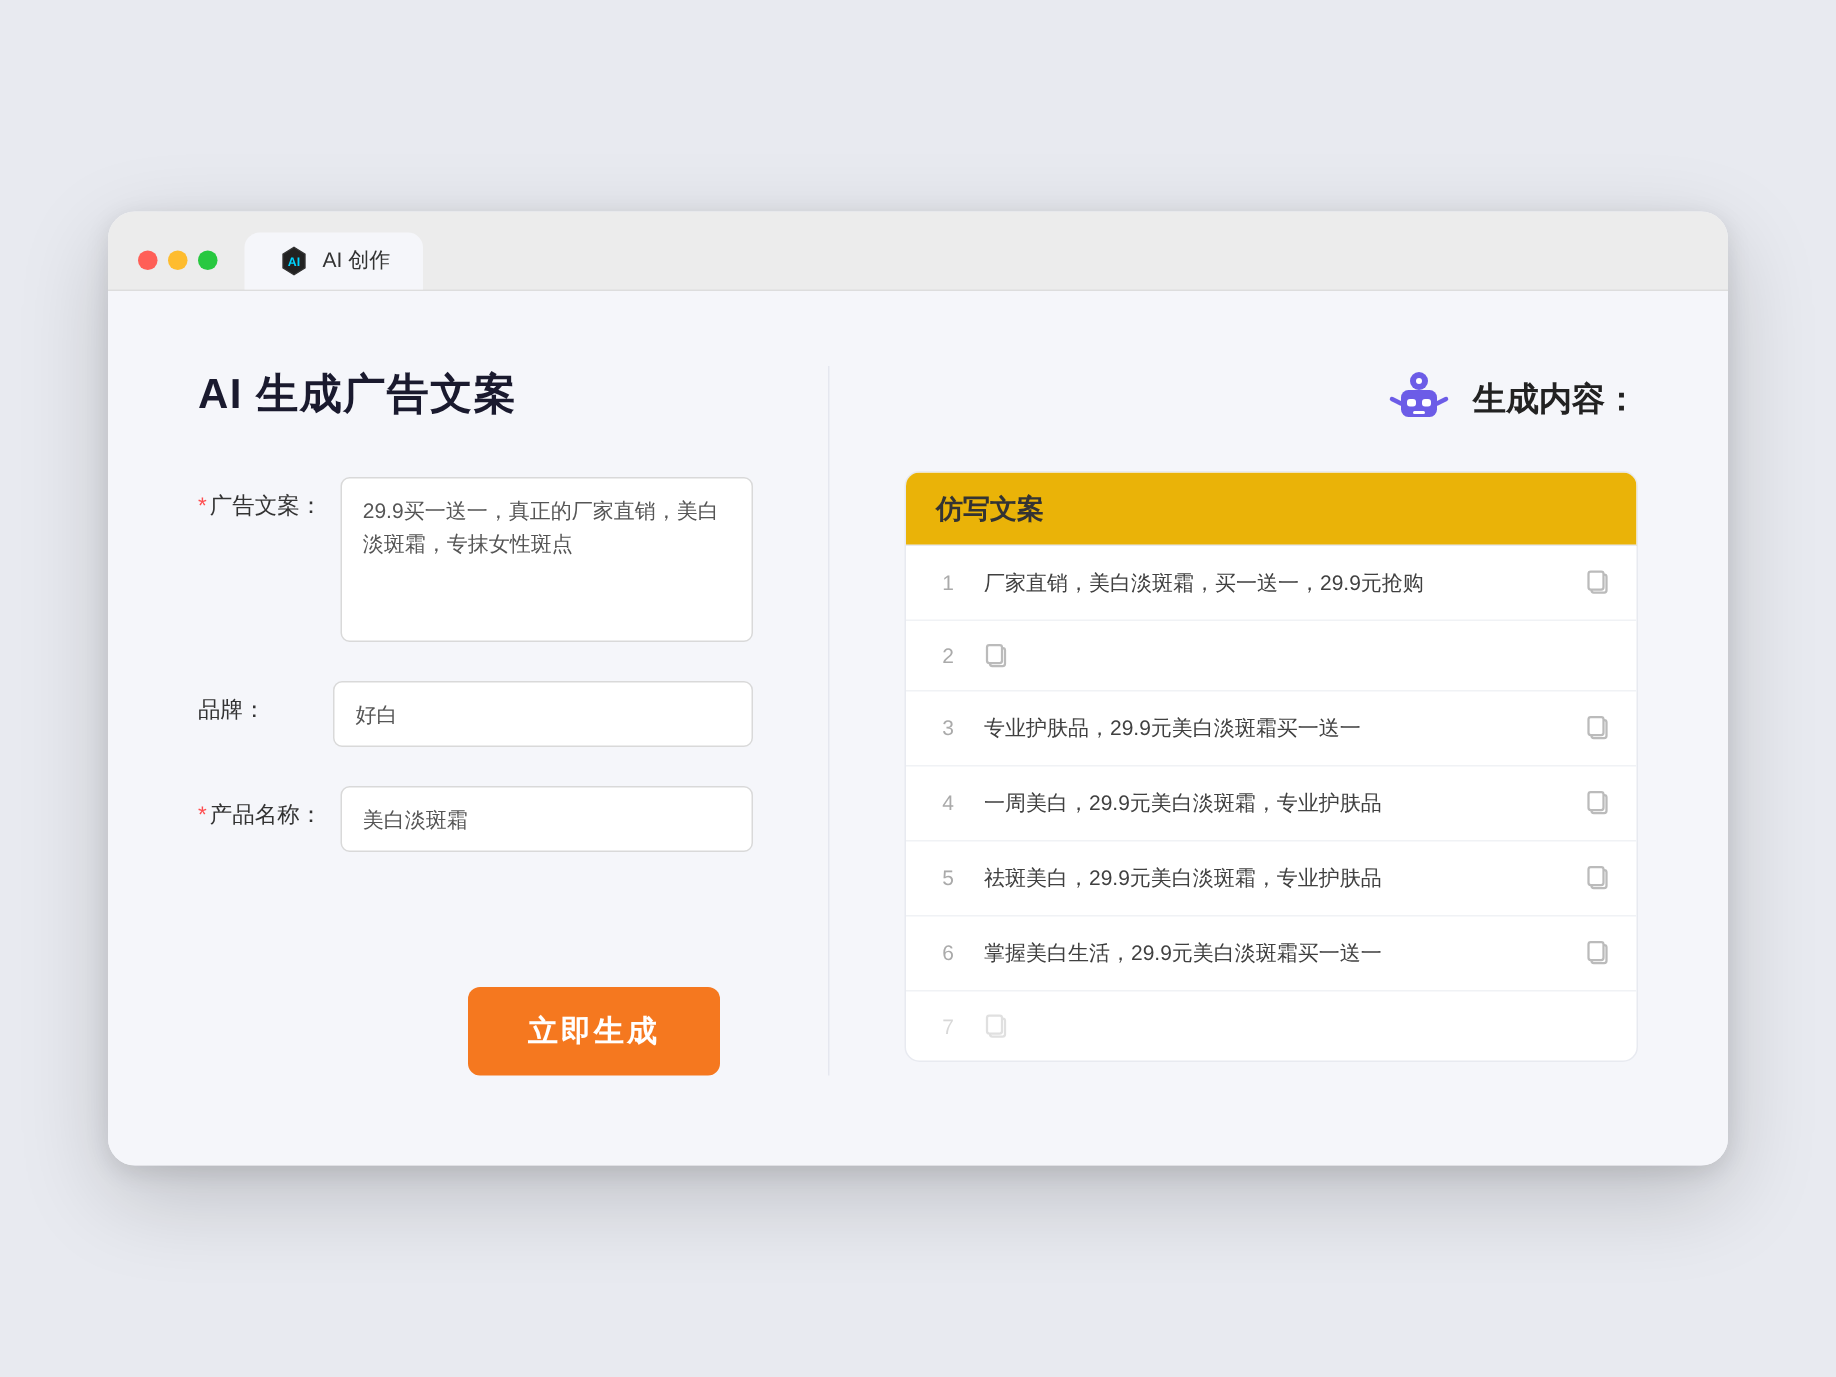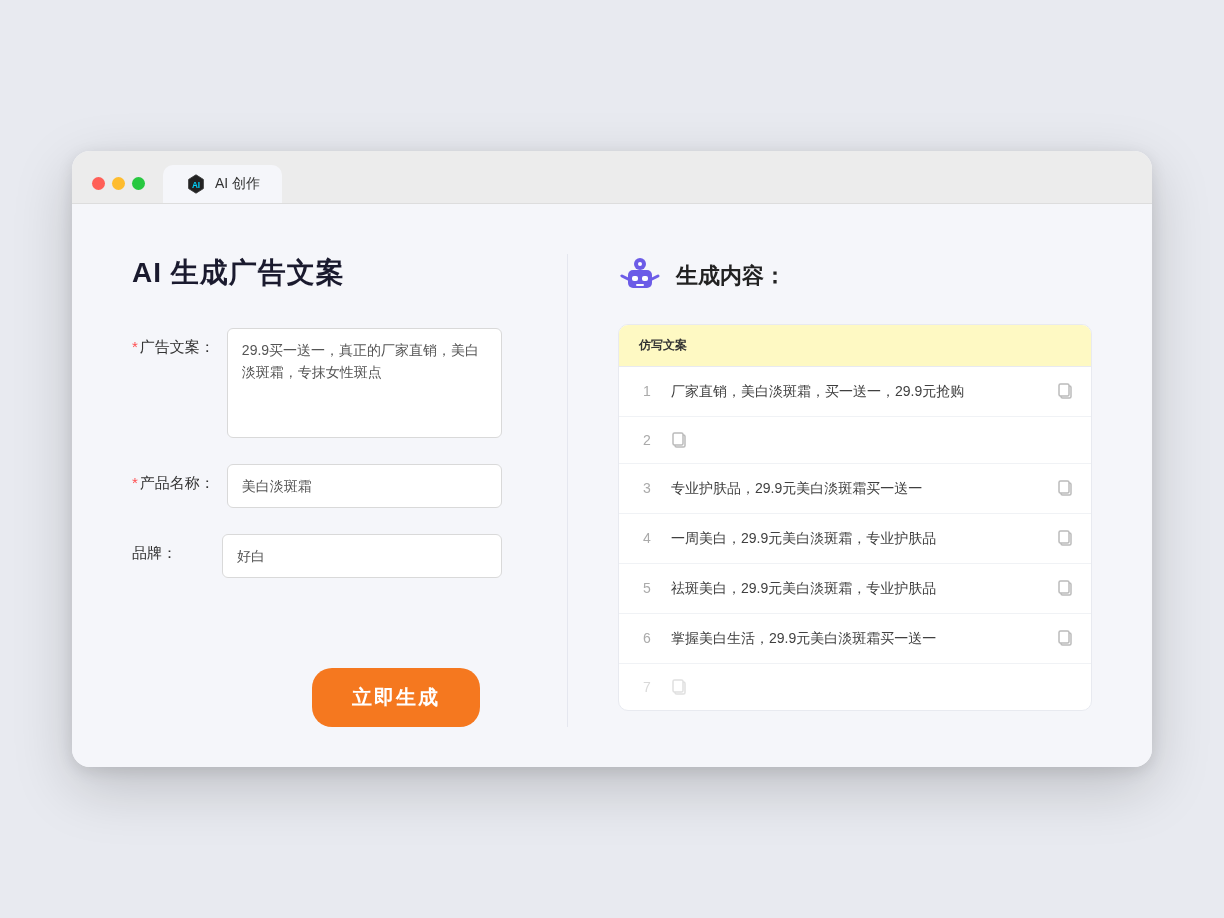--- a/index.html
+++ b/index.html
@@ -61,23 +61,23 @@
       color: #333;
     }
 
     .tab-icon {
       width: 22px;
       height: 22px;
     }
 
     .browser-content {
       background: #f5f6fa;
-      padding: 50px 60px 40px 60px;
-      display: flex;
-      gap: 15px;
+      padding: 50px 60px 60px 60px;
+      display: flex;
+      gap: 0;
     }
 
     
     .left-panel {
       flex: 0 0 420px;
       padding-right: 50px;
     }
 
     .page-title {
       font-size: 28px;
@@ -125,40 +125,41 @@
     textarea.form-input {
       height: 110px;
     }
 
     .generate-btn {
       margin-top: 40px;
       margin-left: 90px;
       background: #f5781f;
       color: #fff;
       border: none;
-      border-radius: 20px;
+      border-radius: 8px;
       padding: 16px 40px;
       font-size: 20px;
       font-weight: 600;
       cursor: pointer;
       letter-spacing: 2px;
     }
 
     
     .right-panel {
       flex: 1;
       border-left: 1px solid #e5e7ef;
       padding-left: 50px;
     }
 
     .result-header {
       display: flex;
       align-items: center;
       gap: 14px;
       margin-bottom: 26px;
+      justify-content: flex-end;
     }
 
     .robot-icon {
       width: 44px;
       height: 44px;
       flex-shrink: 0;
     }
 
     .result-title {
       font-size: 22px;
@@ -167,23 +168,23 @@
     }
 
     .result-table {
       background: #fff;
       border-radius: 10px;
       overflow: hidden;
       border: 1px solid #e8eaf0;
     }
 
     .result-table-header {
-      background: #fef9c3;
+      background: #eab308;
       padding: 12px 20px;
-      font-size: 12px;
+      font-size: 18px;
       font-weight: 600;
       color: #333;
       border-bottom: 1px solid #e8eaf0;
     }
 
     .result-row {
       display: flex;
       align-items: center;
       padding: 14px 16px;
       border-bottom: 1px solid #f0f2f5;
@@ -248,29 +249,29 @@
       <h1 class="page-title">AI 生成广告文案</h1>
 
       <div class="form-row">
         <label class="form-label">
           <span class="required-star">*</span><span>广告文案：</span>
         </label>
         <textarea class="form-input" style="">29.9买一送一，真正的厂家直销，美白淡斑霜，专抹女性斑点</textarea>
       </div>
 
       <div class="form-row">
+        <label class="form-label">品牌：</label>
+        <input class="form-input" type="text" value="好白" style="">
+      </div>
+
+      <div class="form-row">
         <label class="form-label">
           <span class="required-star">*</span><span>产品名称：</span>
         </label>
         <input class="form-input" type="text" value="美白淡斑霜" style="">
-      </div>
-
-      <div class="form-row">
-        <label class="form-label">品牌：</label>
-        <input class="form-input" type="text" value="好白" style="">
       </div>
 
       <div style="margin-top:50px; margin-left:90px;">
         <button class="generate-btn">立即生成</button>
       </div>
     </div>
 
     <div class="right-panel">
       <div class="result-header">
 

